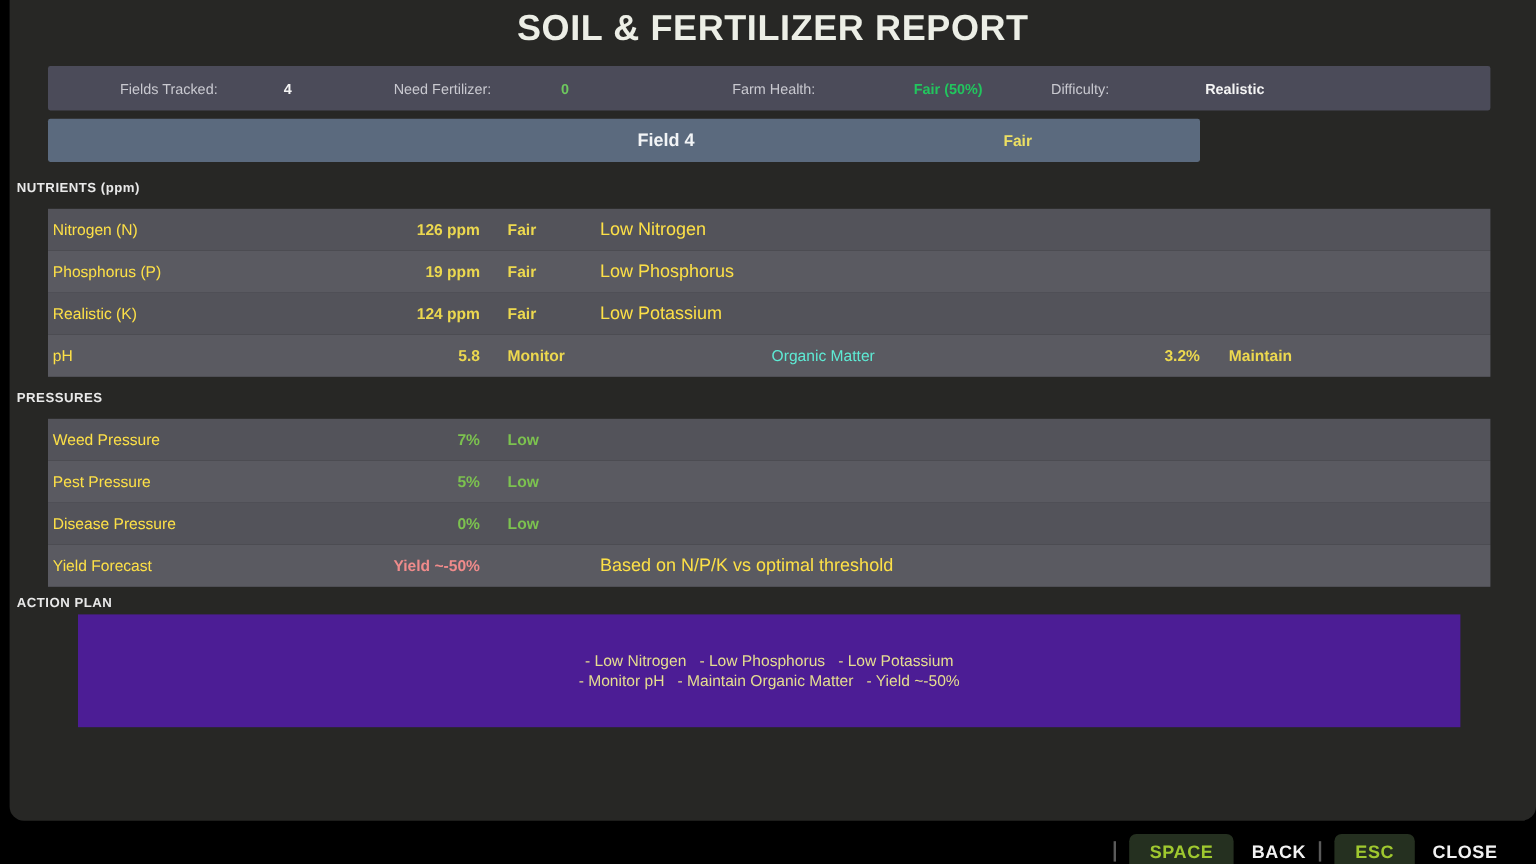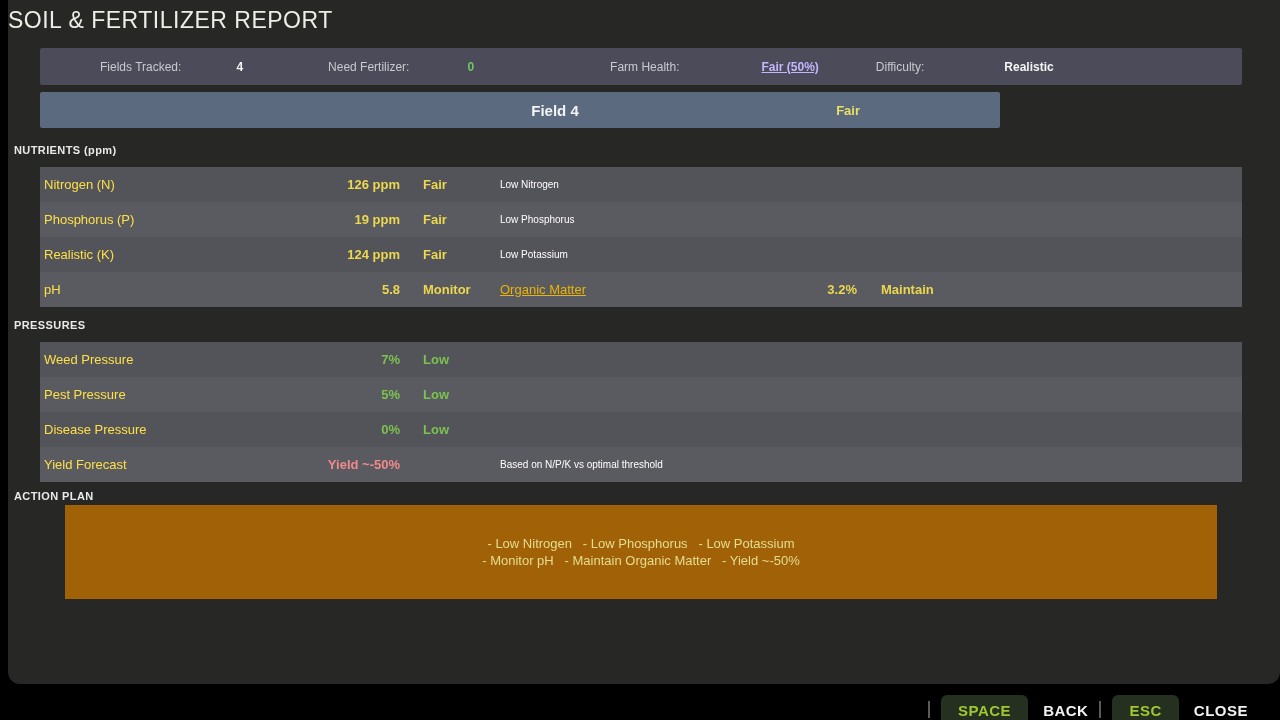--- a/index.html
+++ b/index.html
@@ -8,35 +8,35 @@
     background: #000;
     font-family: "Liberation Sans", "DejaVu Sans", sans-serif;
   }
   .panel {
     position: absolute; left: 8px; top: 0; width: 1272px; height: 684px;
     background: #27272521;
     background-color: #272725;
     border-radius: 0 0 12px 12px;
   }
   .title {
-    padding-top: 7px; text-align: left;
-    font-size: 23px; font-weight: normal; letter-spacing: 0.5px;
+    padding-top: 7px; text-align: center;
+    font-size: 30px; font-weight: bold; letter-spacing: 0.5px;
     color: #eceee6;
   }
   
   .stats-bar {
     margin: 14px 0 0 32px; width: 1202px; height: 37px;
     background: #4b4b59; border-radius: 2px;
     display: flex; align-items: center;
     font-size: 12px; color: #c9c9d0;
   }
   .stats-bar .lbl { font-weight: normal; }
   .stats-bar .val { font-weight: bold; color: #f4f4f4; }
   .val.green { color: #6ec95e; }
-  .val.yellow { color: #c4b5fd; text-decoration: underline; }
+  .val.yellow { color: #22c55e; }
   .ml60 { margin-left: 60px; } .ml55 { margin-left: 55px; }
   .ml85 { margin-left: 85px; } .ml58 { margin-left: 58px; }
   .ml90 { margin-left: 90px; padding-left: 46px; } .ml82 { margin-left: 82px; }
   .ml45 { margin-left: 57px; } .ml80 { margin-left: 80px; }
   
   .field-bar {
     position: relative;
     margin: 7px 0 16px 32px; width: 960px; height: 36px;
     background: #5b6a7e; border-radius: 2px;
     display: flex; align-items: center; justify-content: center;
@@ -59,31 +59,31 @@
   .rows { margin-left: 32px; width: 1202px; }
   .row {
     display: flex; align-items: center; height: 35px;
     padding: 0 2px; font-size: 13px;
   }
   .row.odd  { background: #53535a; }
   .row.even { background: #5a5a61; }
   .c-label  { width: 198px; padding-left: 2px; color: #fde047; }
   .c-value  { width: 160px; text-align: right; font-weight: bold; white-space: nowrap; }
   .c-status { margin-left: 23px; width: 77px; font-weight: bold; }
-  .c-note   { color: #ffffff; font-size: 10px; }
+  .c-note   { color: #fde047; font-size: 15px; }
   .tone-yellow { color: #ecd84f; }
   .tone-green  { color: #7cc24f; }
   .tone-red    { color: #ef8b8b; }
-  .c-om-label  { width: 92px; color: #eab308; text-decoration: underline; }
+  .c-om-label  { margin-left: 143px; width: 92px; color: #5eead4; }
   .c-om-value  { width: 265px; text-align: right; font-weight: bold; }
   .c-om-status { margin-left: 24px; font-weight: bold; }
   
   .action-box {
     margin: 0 0 0 57px; width: 1152px; height: 94px;
-    background: #a16207;
+    background: #4c1d95;
     display: flex; flex-direction: column; align-items: center; justify-content: center;
   }
   .action-line {
     font-size: 13px; line-height: 17.5px; color: #e5dd90;
     white-space: pre; text-align: center;
   }
   
   .footer {
     position: absolute; left: 0; top: 686px; width: 1280px; height: 34px;
     display: flex; justify-content: flex-end; align-items: flex-start;

